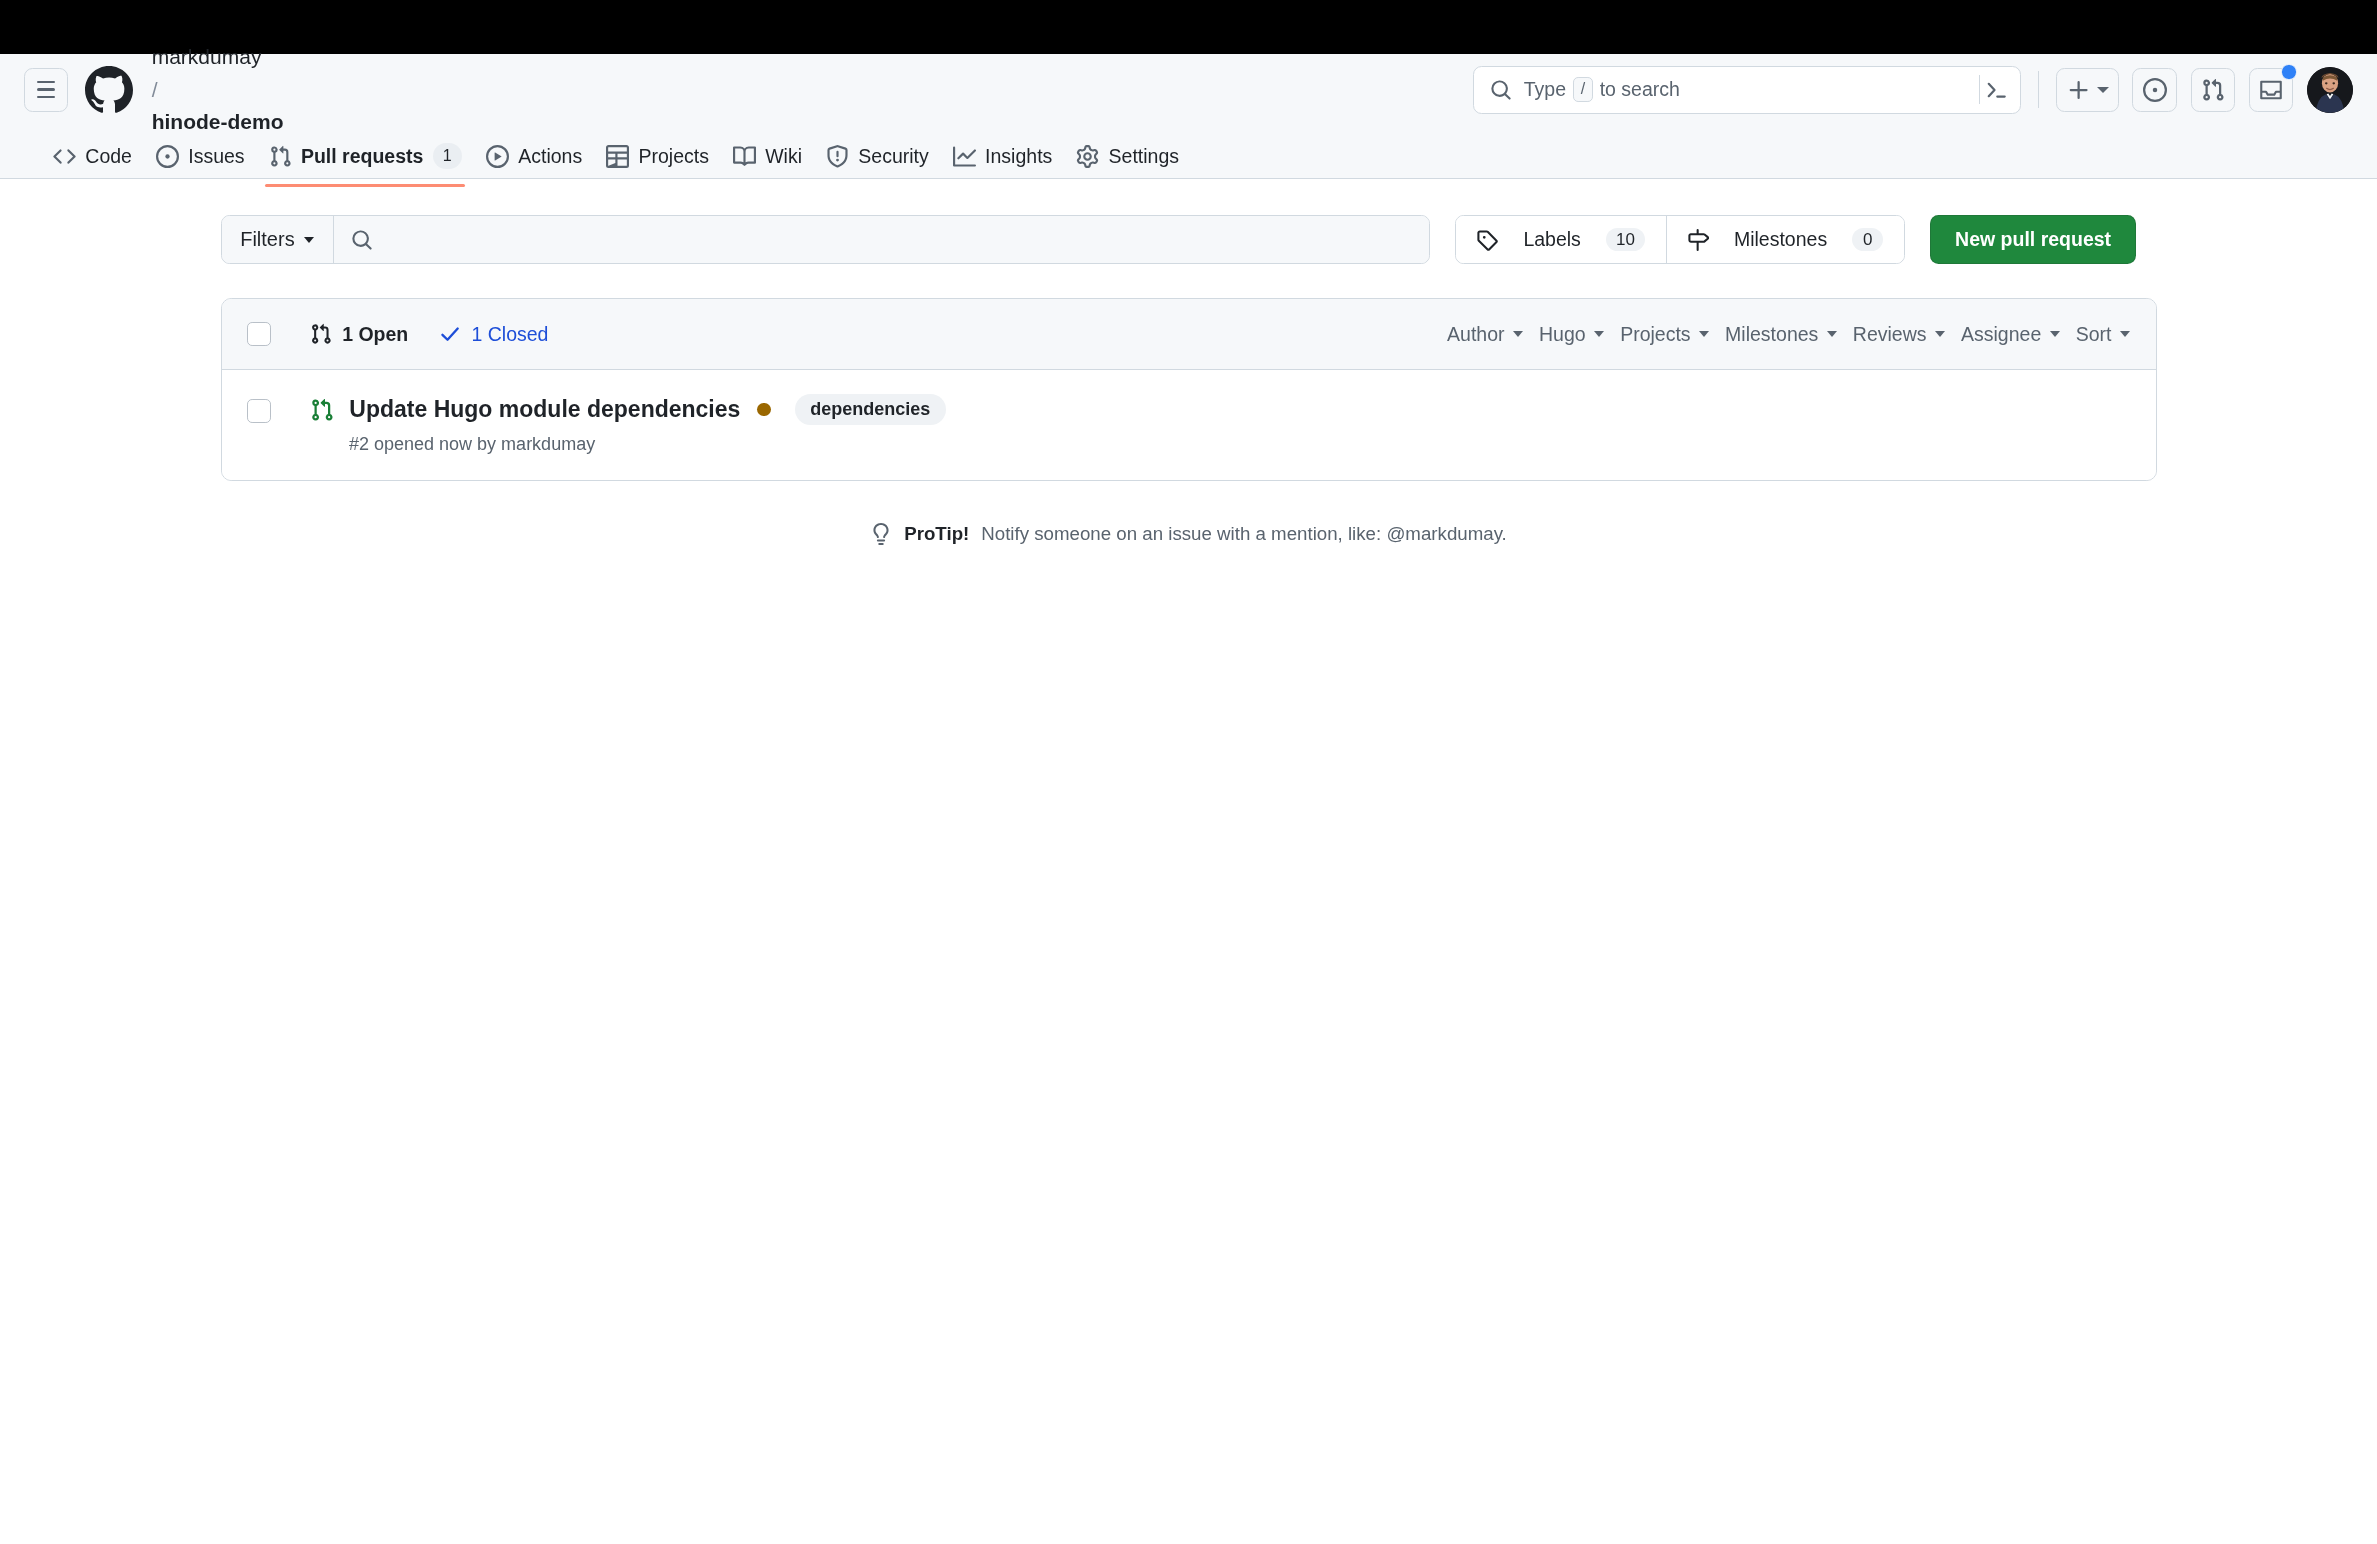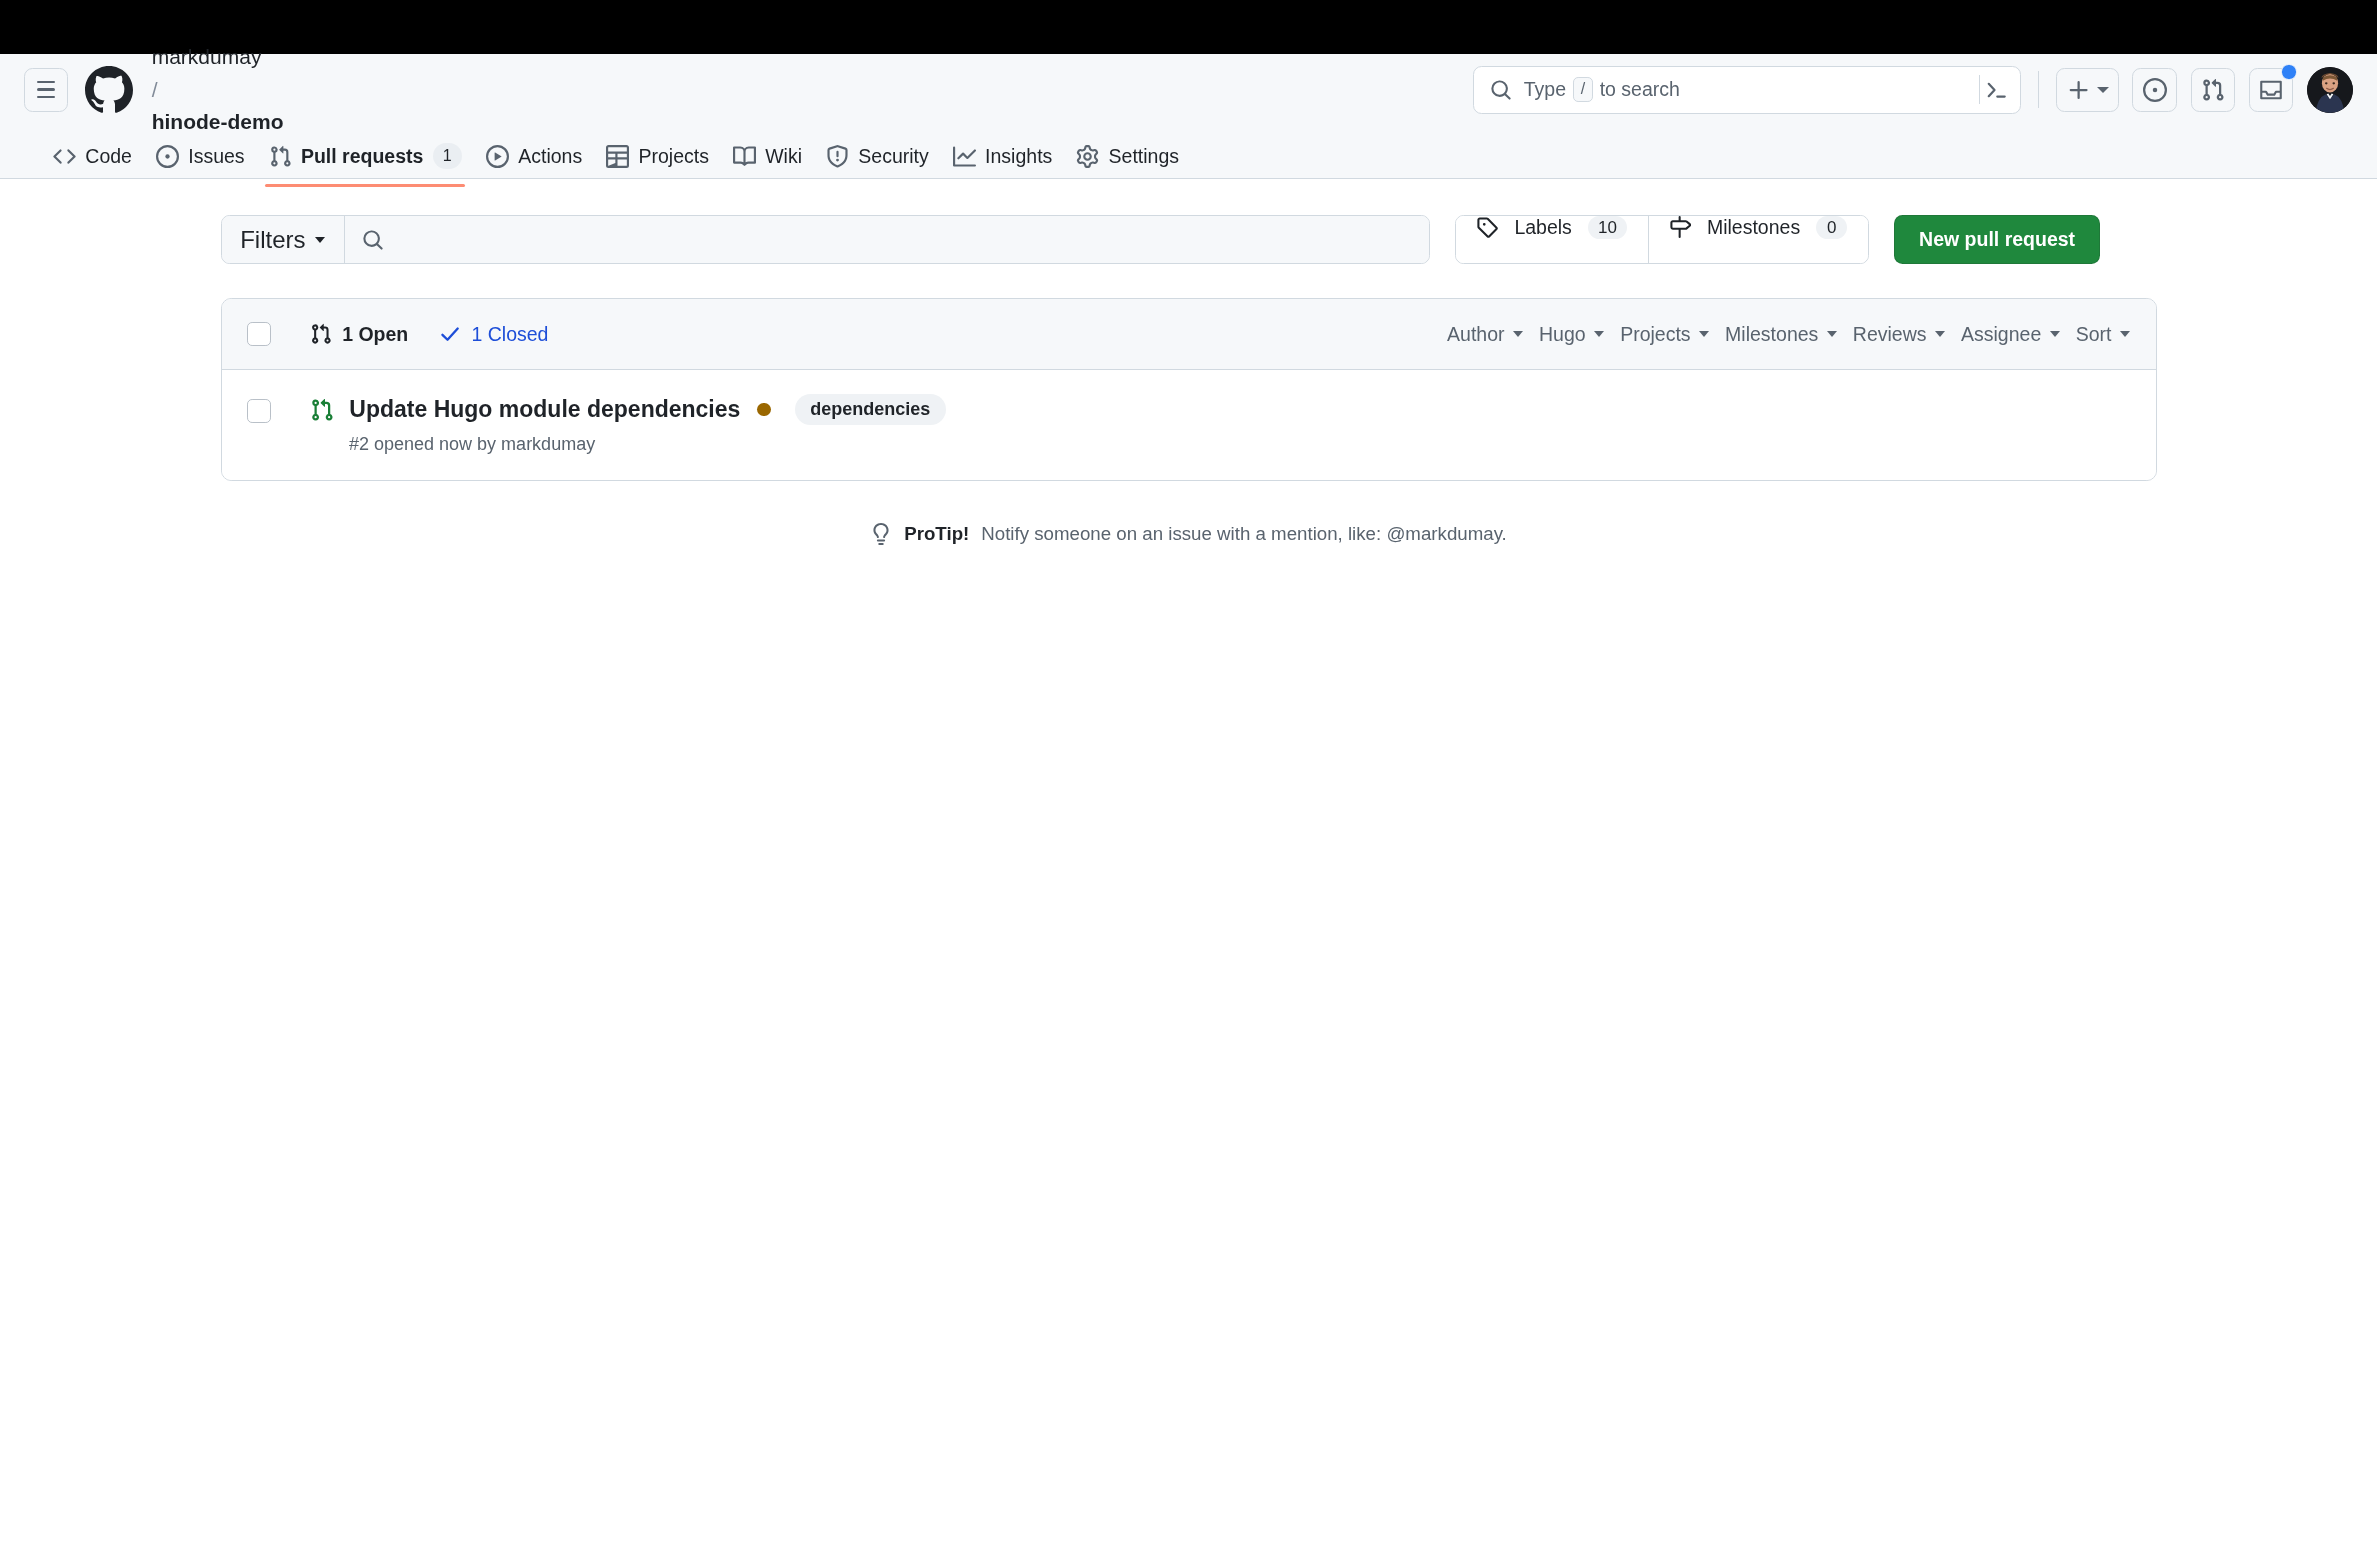--- a/index.html
+++ b/index.html
@@ -215,21 +215,21 @@
     height: 49px;
     border: 0.8px solid #d1d9e0;
     border-radius: 8.5px;
     overflow: hidden;
     background: #f6f8fa;
     max-width: 1209px;
   }
   .filters-btn {
     display: flex; align-items: center; gap: 9.3px;
     padding: 0 18.7px;
-    font-size: 24px;
+    font-size: 20px;
     color: #1f2328;
     background: #f6f8fa;
     border: none;
     border-right: 0.8px solid #d1d9e0;
     cursor: pointer;
     font-family: inherit;
     font-weight: 500;
   }
   .filters-btn .caret-d { border-top-color: #1f2328; border-left-width: 5.1px; border-right-width: 5.1px; border-top-width: 6px; }
   .search-input-wrap {
@@ -254,21 +254,21 @@
     display: flex;
     margin-left: 25.5px;
     height: 49px;
     border: 0.8px solid #d1d9e0;
     border-radius: 8.5px;
     overflow: hidden;
     background: #ffffff;
     flex: 0 0 auto;
   }
   .lm-btn {
-    display: flex; align-items: flex-start; gap: 16px;
+    display: flex; align-items: center; gap: 25px;
     padding: 0 20.4px;
     font-size: 19.5px;
     color: #1f2328;
     background: #ffffff;
     border: none;
     cursor: pointer;
     font-family: inherit;
     font-weight: 500;
     text-decoration: none;
   }

